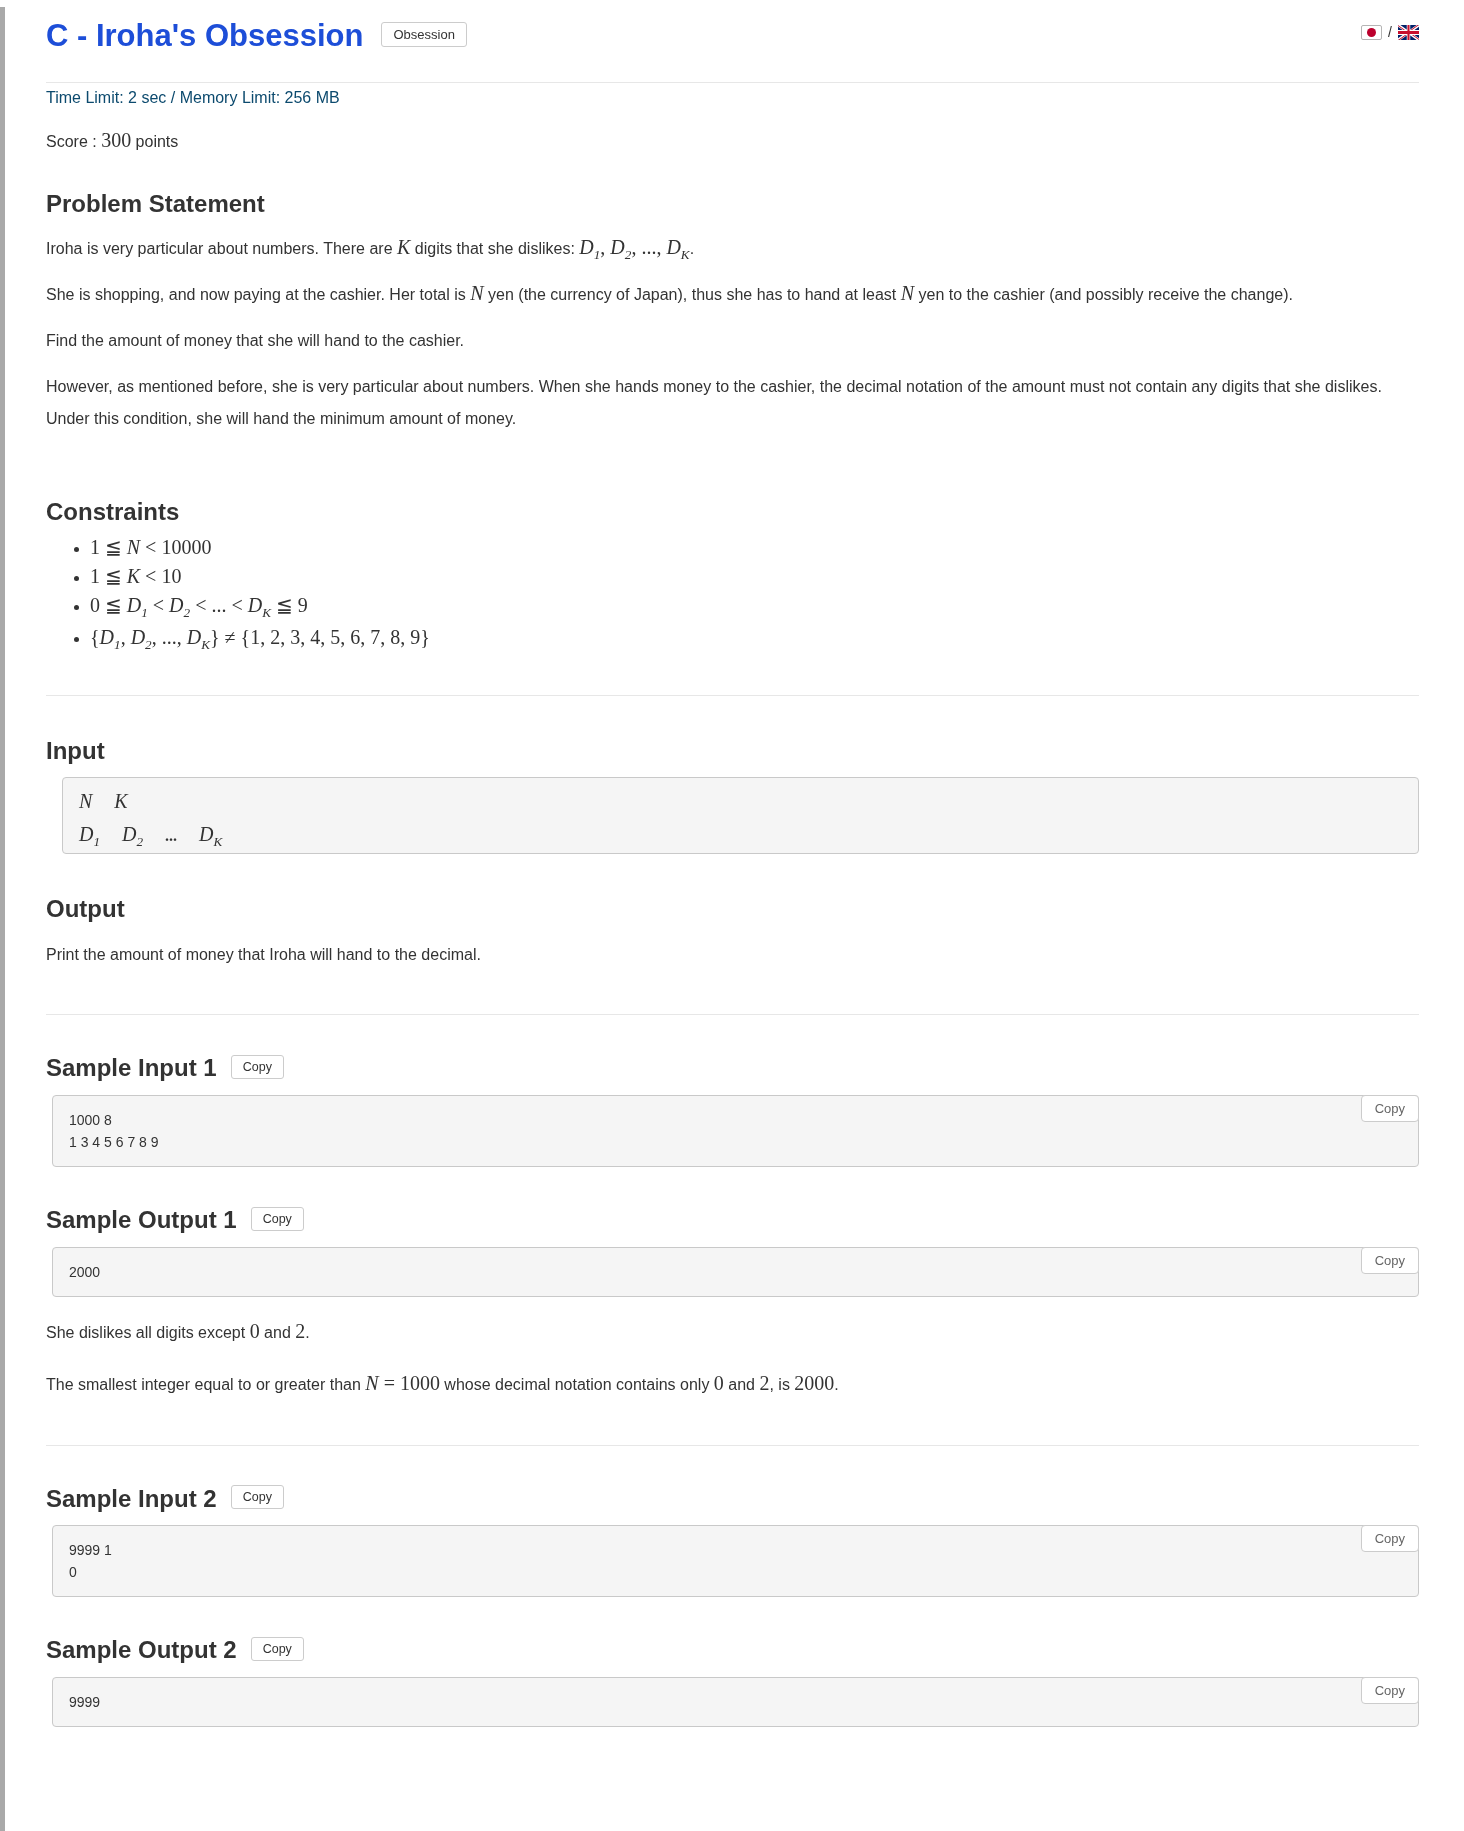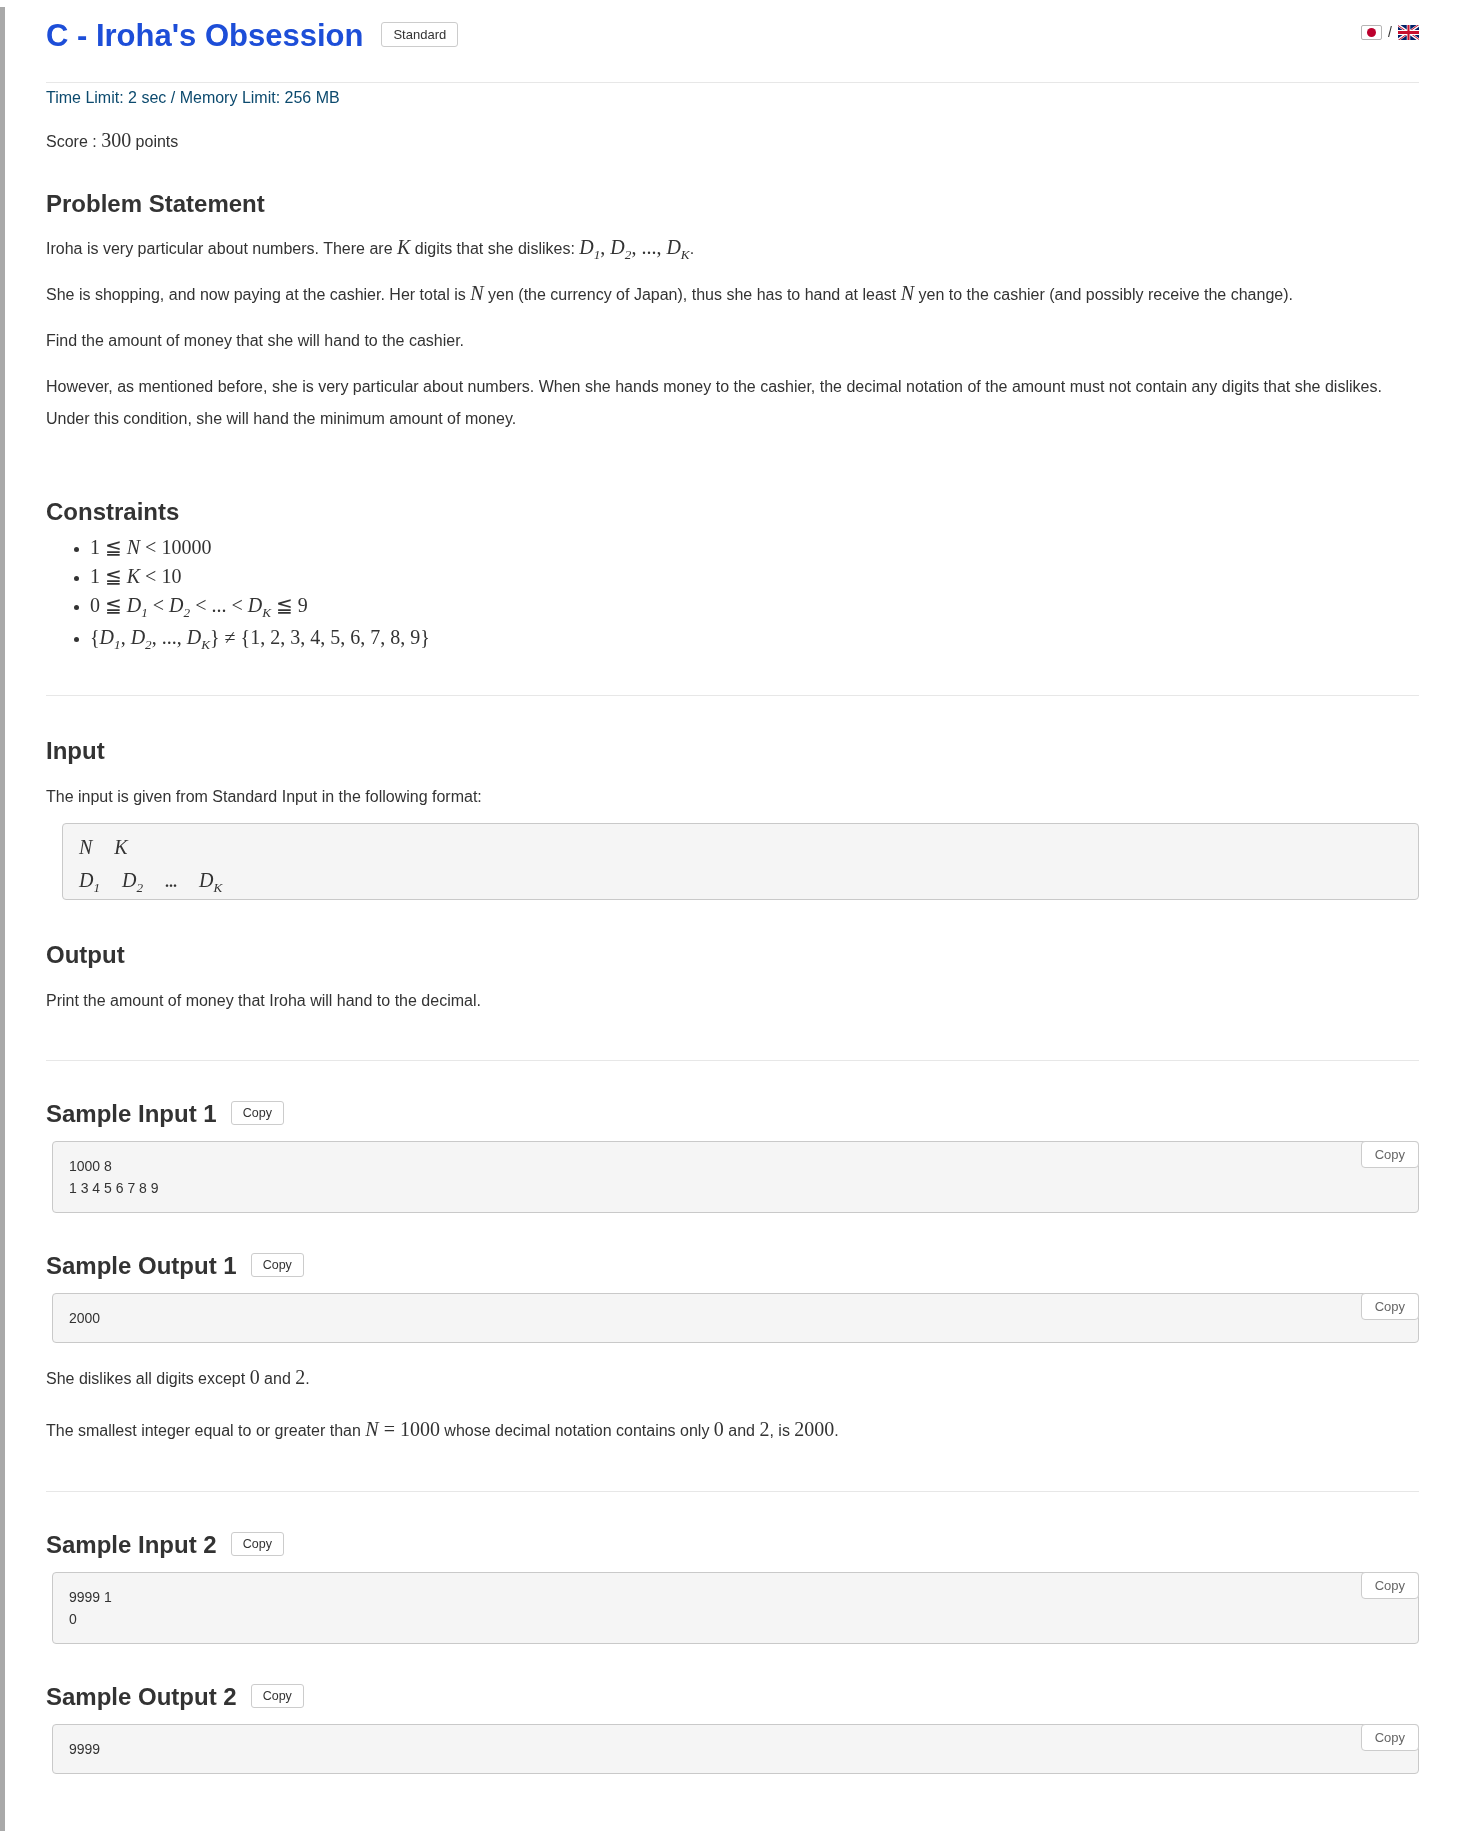--- a/index.html
+++ b/index.html
@@ -106,21 +106,21 @@
 </style>
 </head>
 <body>
 
 <div class="left-strip"></div>
 
 <div class="container">
 
   <div class="title-row">
     <div>
-      <h2 class="page-title">C - Iroha's Obsession</h2><a class="btn-editorial">Standard</a>
+      <h2 class="page-title">C - Iroha's Obsession</h2><a class="btn-editorial">Obsession</a>
     </div>
     <div class="lang-switch">
       <a>
         <span class="jp-flag">
             <span class="jp-dot"></span>
           </span>
       </a>
       <span class="lang-sep">/</span>
       <a>
         <svg class="uk-flag" viewBox="0 0 60 30" preserveAspectRatio="none">
@@ -157,21 +157,20 @@
       <li><span class="seg seg-n">1 ≦ </span><span class="seg seg-v">K</span><span class="seg seg-n"> &lt; 10</span></li>
       <li><span class="seg seg-n">0 ≦ </span><span class="seg seg-v">D<sub>1</sub></span><span class="seg seg-n"> &lt; </span><span class="seg seg-v">D<sub>2</sub></span><span class="seg seg-n"> &lt; ... &lt; </span><span class="seg seg-v">D<sub>K</sub></span><span class="seg seg-n"> ≦ 9</span></li>
       <li><span class="seg seg-n">{</span><span class="seg seg-v">D<sub>1</sub></span><span class="seg seg-n">, </span><span class="seg seg-v">D<sub>2</sub></span><span class="seg seg-n">, ..., </span><span class="seg seg-v">D<sub>K</sub></span><span class="seg seg-n">} ≠ {1, 2, 3, 4, 5, 6, 7, 8, 9}</span></li>
     </ul>
   </section>
 
   <hr class="divider mid">
 
   <section class="sec-io">
     <h3 class="sec">Input</h3>
-    <p>The input is given from Standard Input in the following format:</p>
     <div class="pre-box format-box">
       <div class="format-line"><span class="seg seg-v">N</span><span class="seg seg-v">K</span></div>
       <div class="format-line"><span class="seg seg-v">D<sub>1</sub></span><span class="seg seg-v">D<sub>2</sub></span><span class="seg seg-n">...</span><span class="seg seg-v">D<sub>K</sub></span></div>
     </div>
   </section>
 
   <section class="sec-io">
     <h3 class="sec">Output</h3>
     <p>Print the amount of money that Iroha will hand to the decimal.</p>
   </section>

